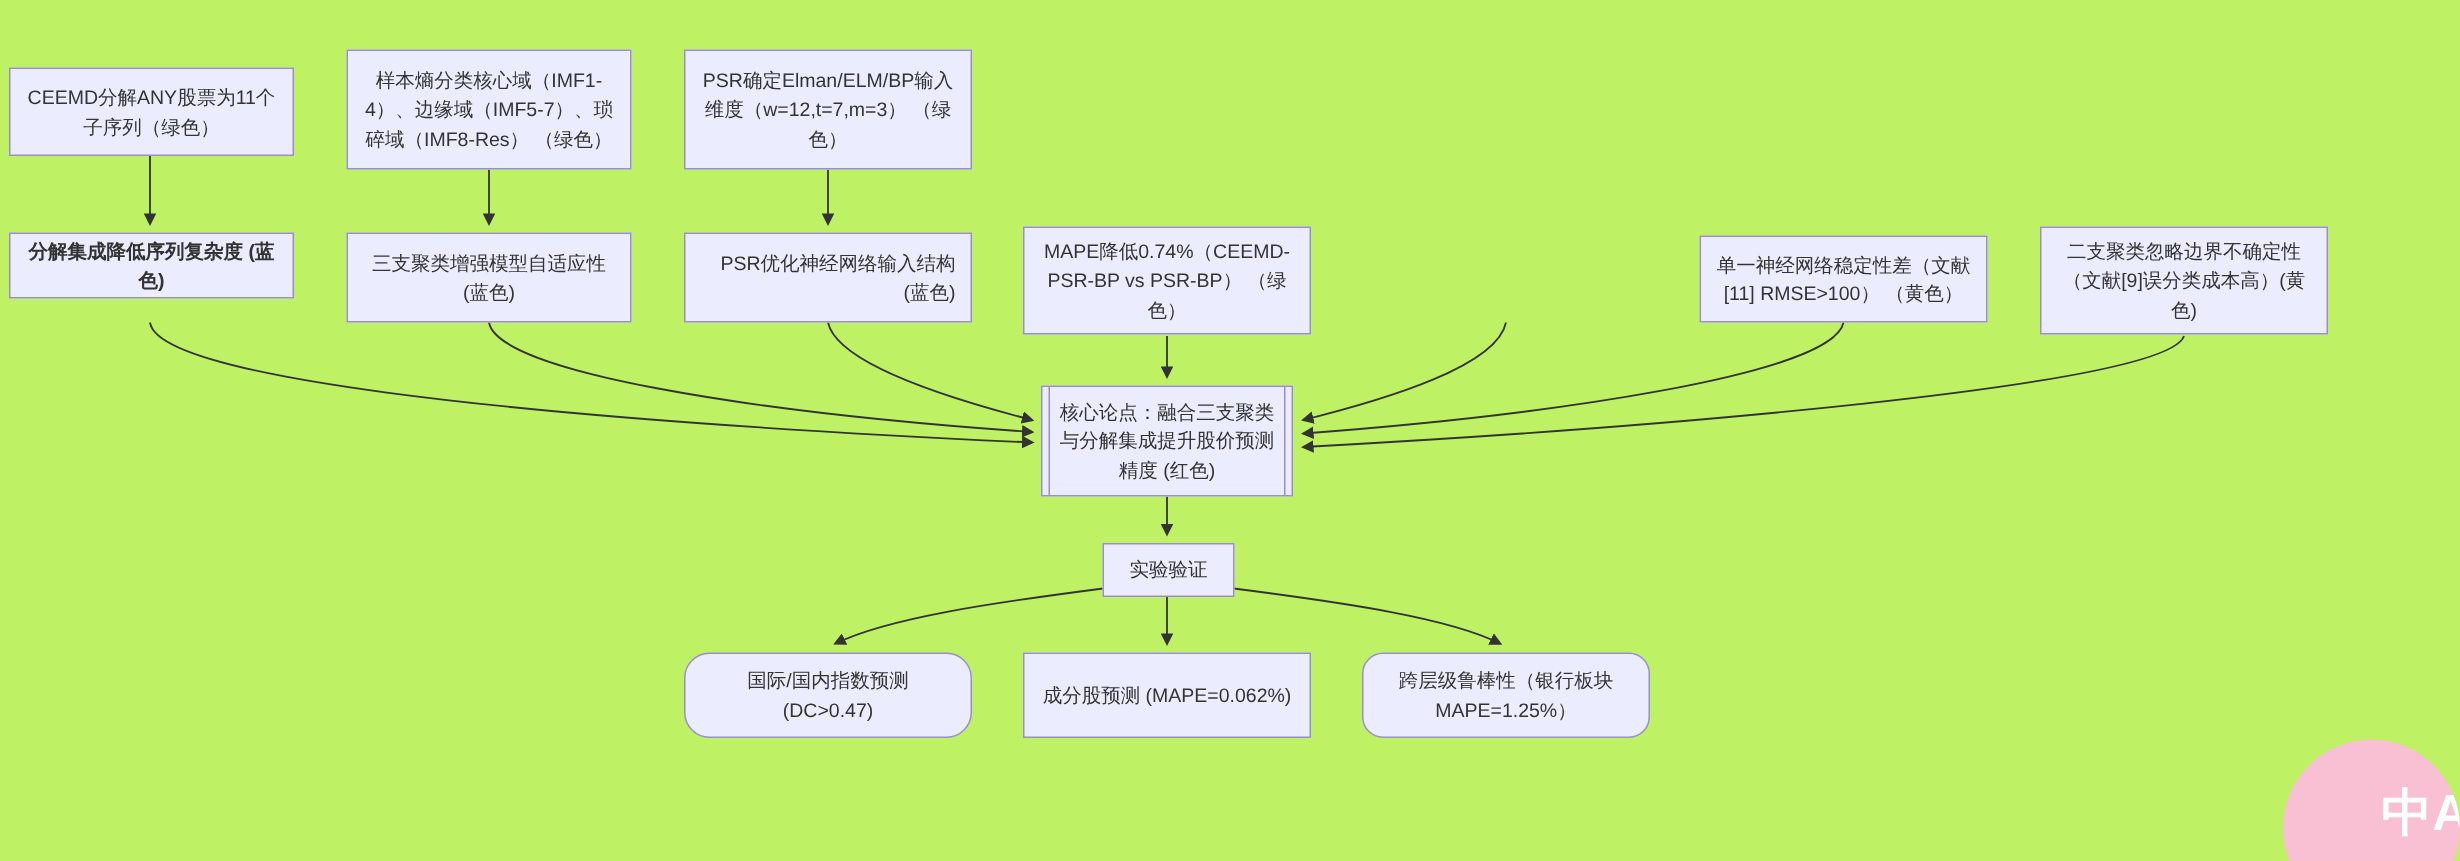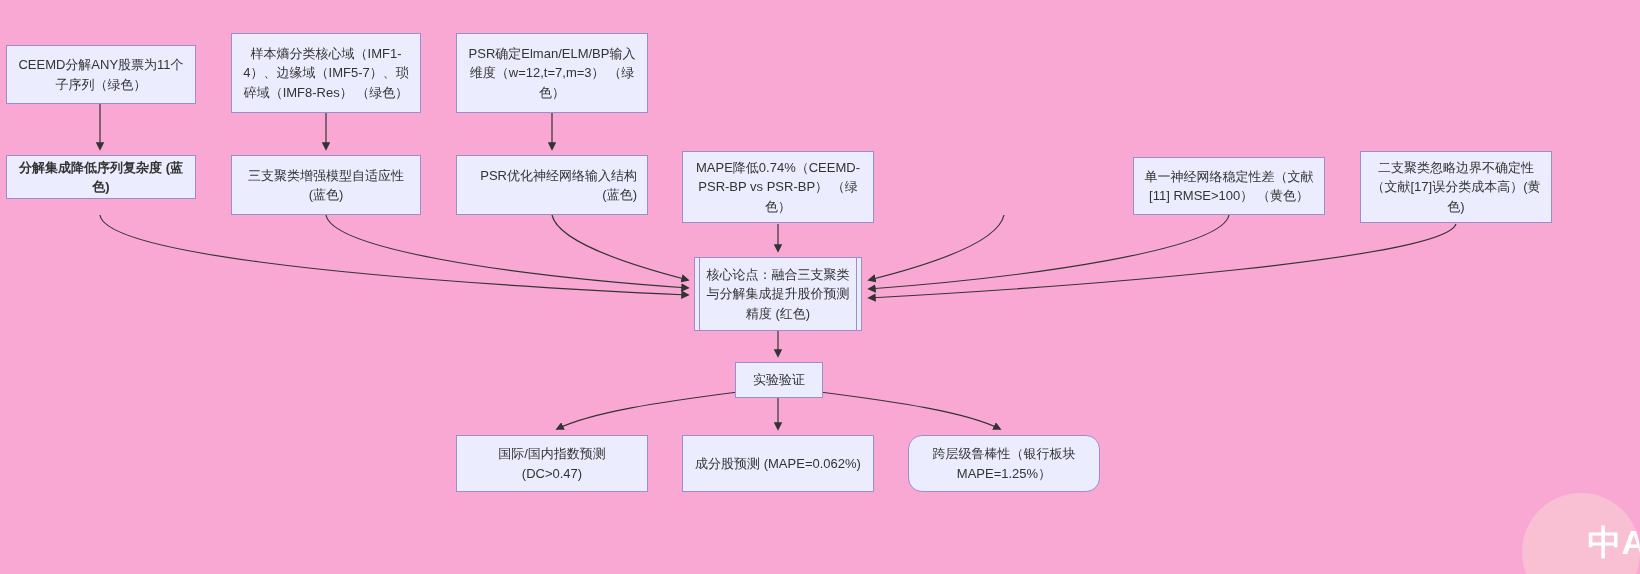--- a/index.html
+++ b/index.html
@@ -5,21 +5,21 @@
   html,body{
     margin:0; padding:0;
     width:1640px; height:574px;
     background:#ffffff;
     overflow:hidden;
     font-family:"Liberation Sans","DejaVu Sans",sans-serif;
   }
   #canvas{
     position:relative;
     width:1640px; height:574px;
-    background:#f9a8d4;
+    background:#bef264;
   }
   #edges{
     position:absolute; left:0; top:0; z-index:0;
   }
   .node{
     position:absolute;
     box-sizing:border-box;
     background:#ECECFF;
     border:1px solid #9a8ece;
     color:#333333;
@@ -122,34 +122,34 @@
   <div class="node" style="left:682px; top:151px; width:192px; height:72px;">
     <span class="lbl">MAPE降低0.74%（CEEMD-PSR-BP vs PSR-BP） （绿色）</span>
   </div>
 
 
   <div class="node" style="left:1133px; top:157px; width:192px; height:58px;">
     <span class="lbl">单一神经网络稳定性差（文献[11] RMSE&gt;100） （黄色）</span>
   </div>
 
   <div class="node" style="left:1360px; top:151px; width:192px; height:72px;">
-    <span class="lbl">二支聚类忽略边界不确定性（文献[17]误分类成本高）(黄色)</span>
+    <span class="lbl">二支聚类忽略边界不确定性（文献[9]误分类成本高）(黄色)</span>
   </div>
 
   <div class="node subroutine" style="left:694px; top:257px; width:168px; height:74px;">
     <span class="side left"></span>
     <span class="side right"></span>
     <span class="lbl">核心论点：融合三支聚类与分解集成提升股价预测精度 (红色)</span>
   </div>
 
   <div class="node" style="left:735px; top:362px; width:88px; height:36px;font-family:Liberation Serif, serif;">
     <span class="lbl">实验验证</span>
   </div>
 
-  <div class="node" style="left:456px; top:435px; width:192px; height:57px;">
+  <div class="node" style="left:456px; top:435px; width:192px; height:57px;border-radius:17px;">
     <span class="lbl">国际/国内指数预测 (DC&gt;0.47)</span>
   </div>
 
   <div class="node" style="left:682px; top:435px; width:192px; height:57px;">
     <span class="lbl">成分股预测 (MAPE=0.062%)</span>
   </div>
 
   <div class="node" style="left:908px; top:435px; width:192px; height:57px;border-radius:14px;">
     <span class="lbl">跨层级鲁棒性（银行板块 MAPE=1.25%）</span>
   </div>

